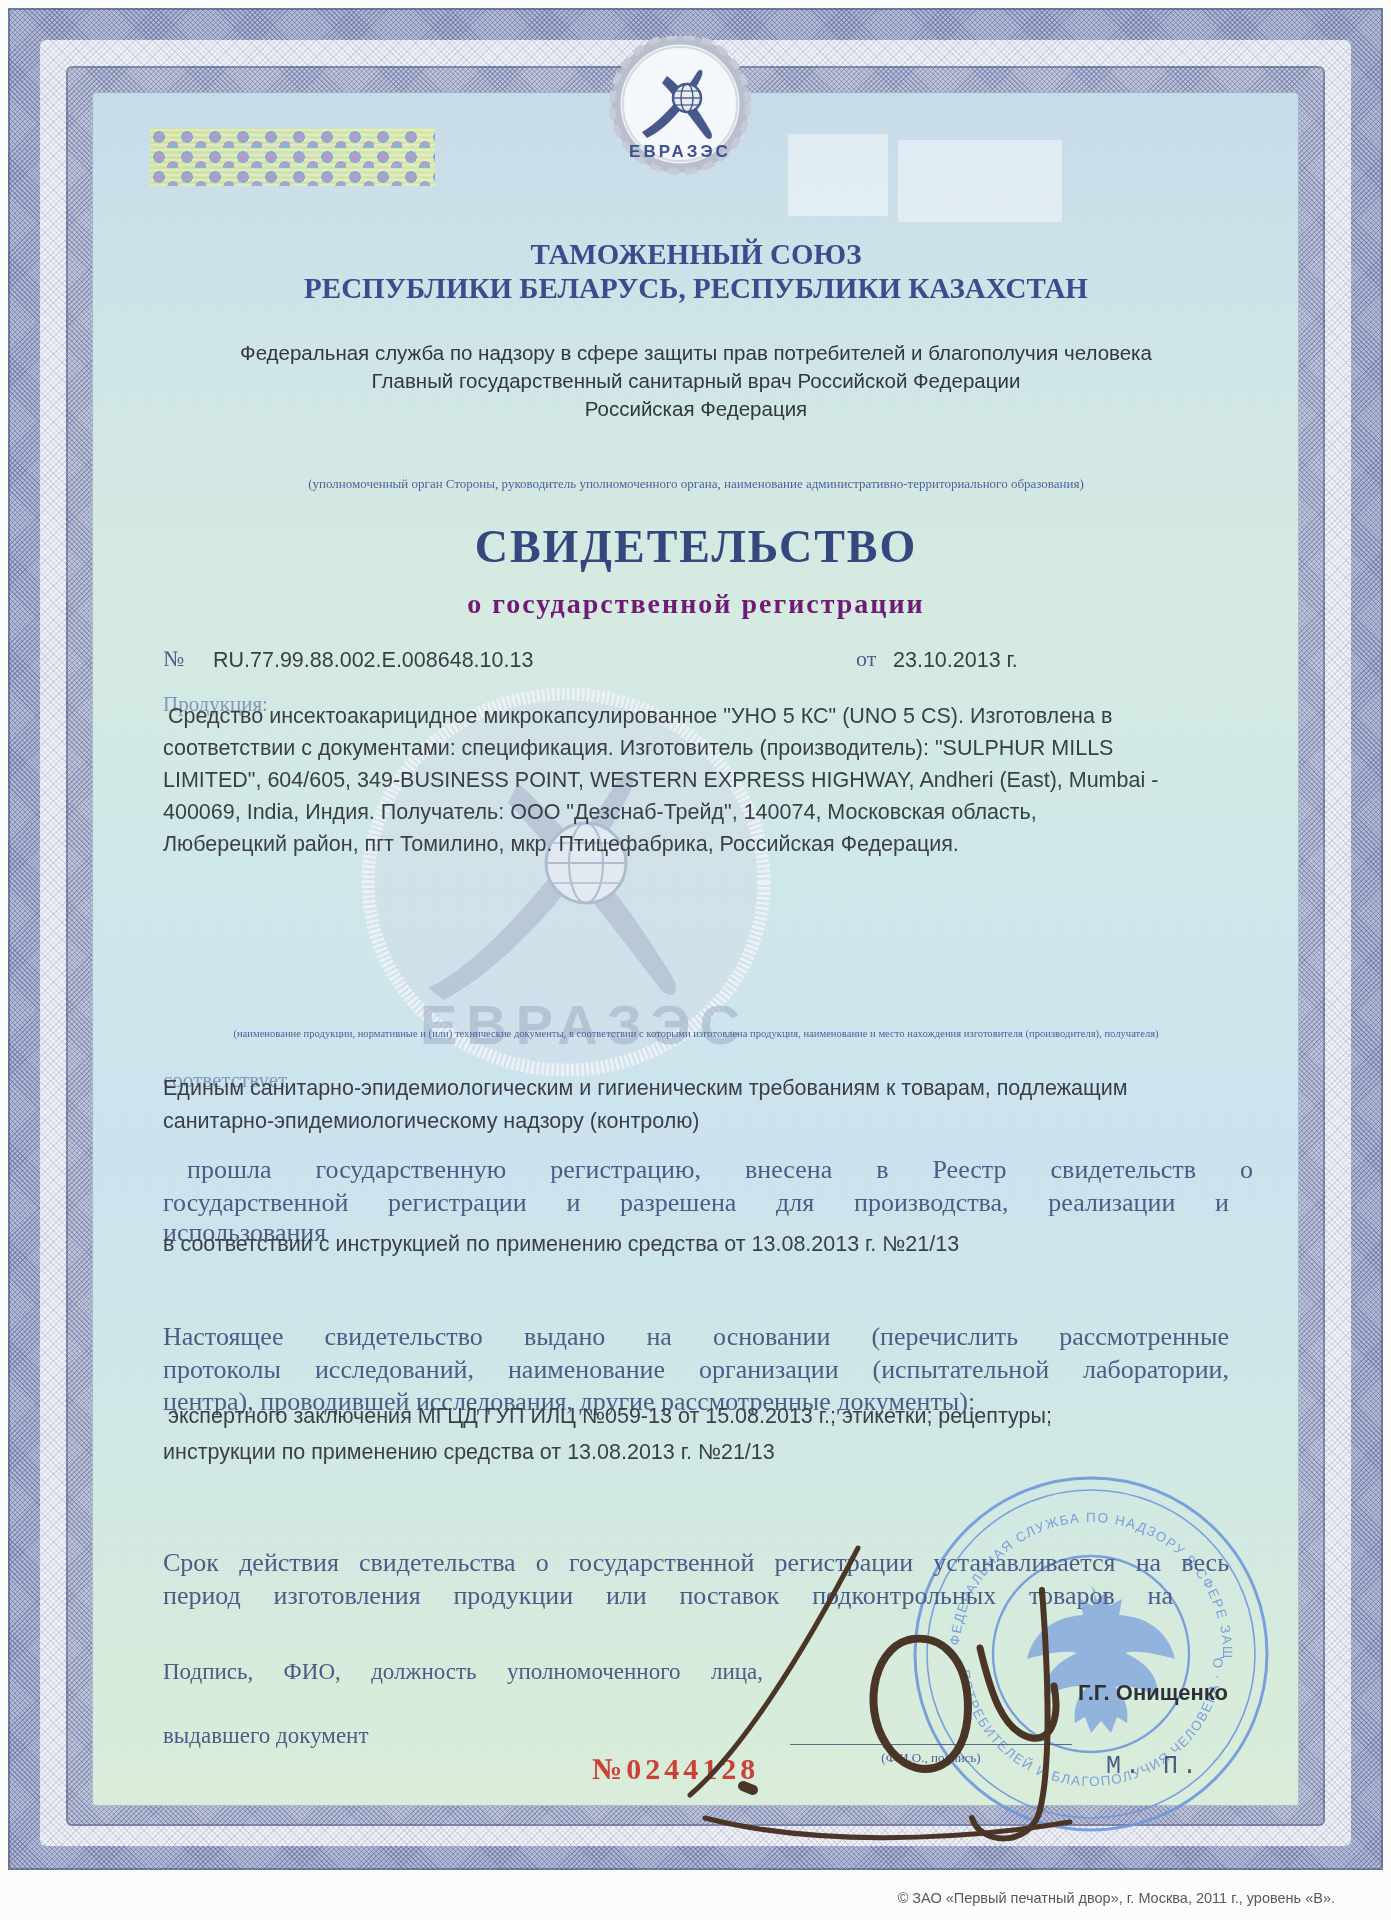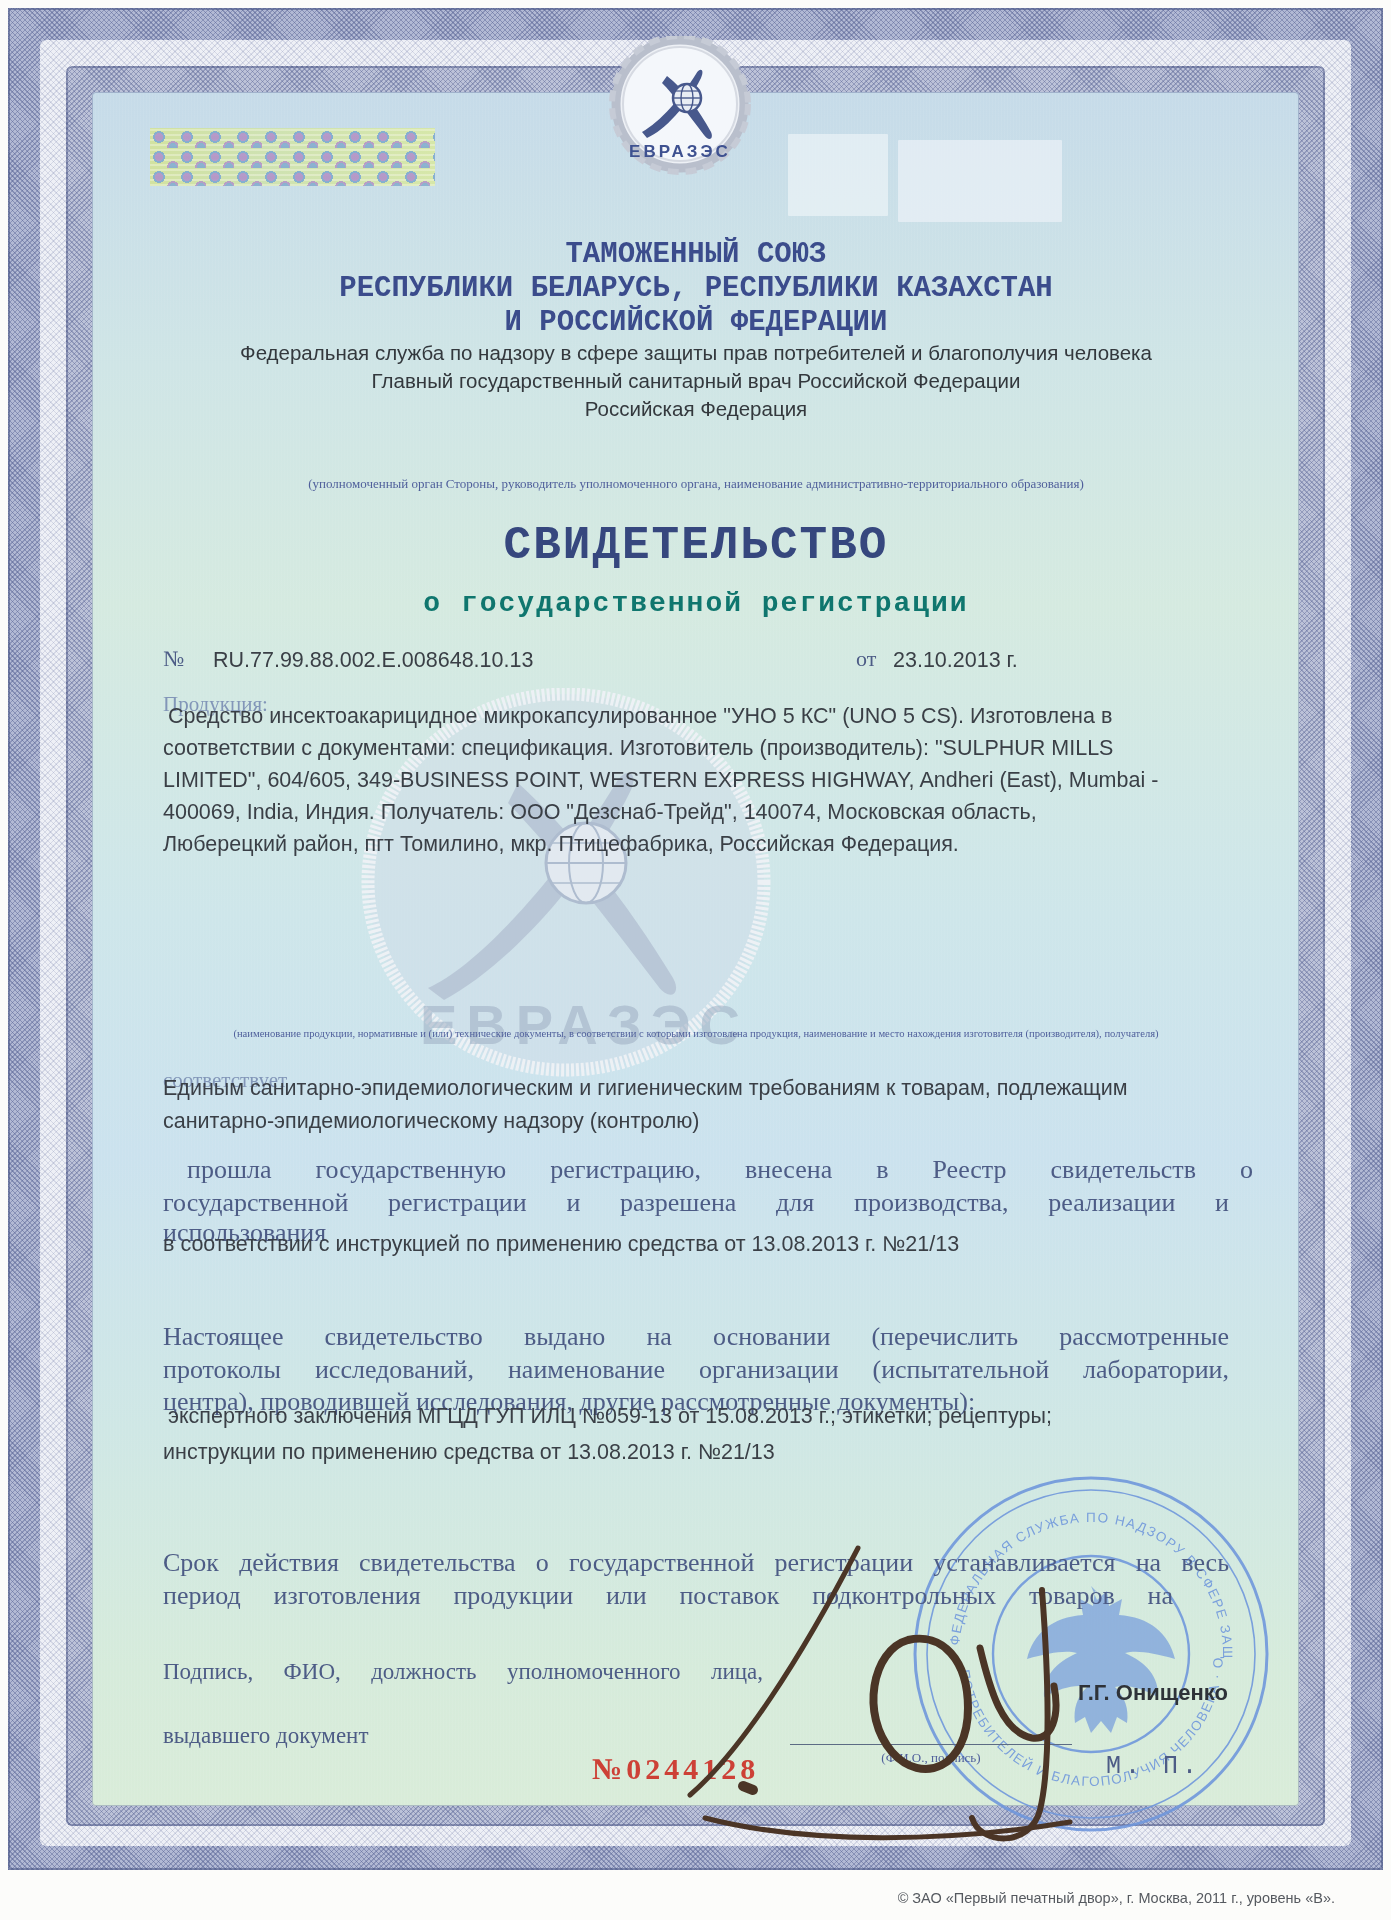--- a/index.html
+++ b/index.html
@@ -39,21 +39,21 @@
     left:26px;top:26px;right:26px;bottom:20px;
     background:
       repeating-linear-gradient(90deg, rgba(255,255,255,.05) 0 1px, transparent 1px 3px),
       linear-gradient(180deg,#c6dbe9 0%,#cfe5e6 16%,#d5eae0 30%,#cee6ea 48%,#cbe2ee 62%,#cfe7e5 78%,#d6ebdb 92%,#d9ecd9 100%);
     border-radius:4px;
     box-shadow: inset 0 0 0 1px rgba(90,100,150,.35);
   }
   
   .abs{position:absolute;white-space:nowrap;}
   .ctr{text-align:center;}
-  .serifhdr{font-family:Liberation Mono, monospace;font-weight:bold;color:#3b4c8c;}
+  .serifhdr{font-family:Liberation Serif, serif;font-weight:bold;color:#3b4c8c;}
   .sans{font-family:"Liberation Sans",sans-serif;color:#3b4046;}
   .fine{font-family:"Liberation Serif",serif;color:#4f5f9b;}
   .bodyline{
     font-family:"Liberation Serif",serif;color:#4d5c86;font-size:26px;line-height:33px;
     white-space:nowrap;
   }
   .jline{white-space:normal;text-align:justify;text-align-last:justify;overflow:hidden;height:33px;}
   .typed{font-family:"Liberation Sans",sans-serif;color:#3a3f46;font-size:21.5px;line-height:32px;}
   .faintpre{font-family:"Liberation Serif",serif;color:#8296b8;}
   .hologram{
@@ -98,28 +98,27 @@
       <ellipse cx="92" cy="62" rx="6" ry="14" fill="none" stroke="#47588c" stroke-width="1.4"></ellipse>
       <line x1="78" y1="62" x2="106" y2="62" stroke="#47588c" stroke-width="1.4"></line>
       <line x1="80" y1="55" x2="104" y2="55" stroke="#47588c" stroke-width="1.2"></line>
       <line x1="80" y1="69" x2="104" y2="69" stroke="#47588c" stroke-width="1.2"></line>
     </svg>
     <div class="abs ctr" style="left:0;top:106px;width:170px;font-family:'Liberation Sans',sans-serif;font-weight:bold;font-size:17px;letter-spacing:3px;color:#3e5190;">ЕВРАЗЭС</div>
   </div>
 
   <div class="abs ctr serifhdr z2" style="left:146px;top:238px;width:1100px;font-size:29px;">ТАМОЖЕННЫЙ СОЮЗ</div>
   <div class="abs ctr serifhdr z2" style="left:146px;top:272px;width:1100px;font-size:29px;">РЕСПУБЛИКИ БЕЛАРУСЬ, РЕСПУБЛИКИ КАЗАХСТАН</div>
-  <div class="abs ctr serifhdr z2" style="left:146px;top:306px;width:1100px;font-size:29px;">И РОССИЙСКОЙ ФЕДЕРАЦИИ</div>
   <div class="abs ctr sans z2" style="left:136px;top:341px;width:1120px;font-size:20.5px;color:#33383d;">Федеральная служба по надзору в сфере защиты прав потребителей и благополучия человека</div>
   <div class="abs ctr sans z2" style="left:136px;top:369px;width:1120px;font-size:20.5px;color:#33383d;">Главный государственный санитарный врач Российской Федерации</div>
   <div class="abs ctr sans z2" style="left:136px;top:397px;width:1120px;font-size:20.5px;color:#33383d;">Российская Федерация</div>
   <div class="abs ctr fine z2" style="left:146px;top:476px;width:1100px;font-size:13px;">(уполномоченный орган Стороны, руководитель уполномоченного органа, наименование административно-территориального образования)</div>
 
   <div class="abs ctr serifhdr z2" style="left:146px;top:520px;width:1100px;font-size:46px;letter-spacing:2px;color:#36477e;">СВИДЕТЕЛЬСТВО</div>
-  <div class="abs ctr serifhdr z2" style="left:146px;top:588px;width:1100px;font-size:28px;letter-spacing:2px;color:#0f766e;">о государственной регистрации</div>
+  <div class="abs ctr serifhdr z2" style="left:146px;top:588px;width:1100px;font-size:28px;letter-spacing:2px;color:#701a75;">о государственной регистрации</div>
 
   <div class="abs z2" style="left:163px;top:646px;font-size:22px;color:#4d5c86;">№</div>
   <div class="abs typed z2" style="left:213px;top:644px;">RU.77.99.88.002.Е.008648.10.13</div>
   <div class="abs z2" style="left:856px;top:646px;font-size:22px;color:#4d5c86;">от</div>
   <div class="abs typed z2" style="left:893px;top:644px;">23.10.2013 г.</div>
 
   <div class="abs faintpre z2" style="left:163px;top:692px;font-size:21px;">Продукция:</div>
   <div class="abs typed z2" style="left:168px;top:700px;">Средство инсектоакарицидное микрокапсулированное "УНО 5 КС" (UNO 5 CS). Изготовлена в</div>
   <div class="abs typed z2" style="left:163px;top:732px;">соответствии с документами: спецификация. Изготовитель (производитель): "SULPHUR MILLS</div>
   <div class="abs typed z2" style="left:163px;top:764px;">LIMITED", 604/605, 349-BUSINESS POINT, WESTERN EXPRESS HIGHWAY, Andheri (East), Mumbai -</div>

